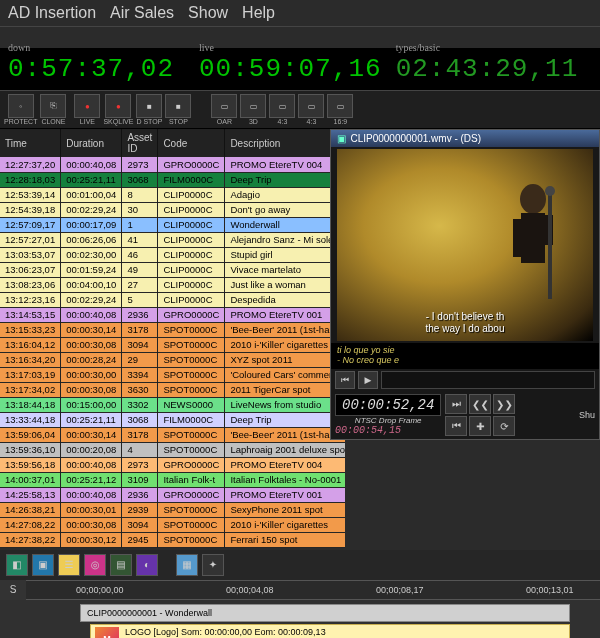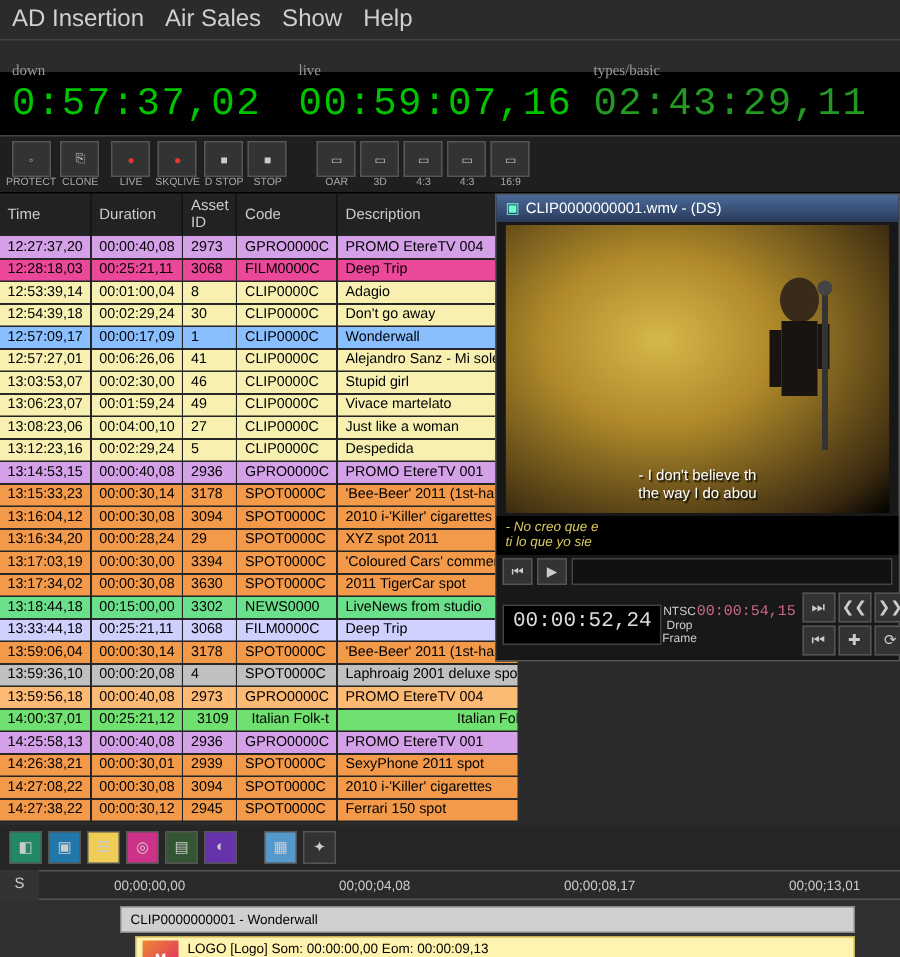--- a/index.html
+++ b/index.html
@@ -132,21 +132,21 @@
           </tr>
         </thead>
       <tbody id="rows">
           <tr style="background: rgb(212, 160, 232);">
             <td class="c1">12:27:37,20</td>
             <td class="c2">00:00:40,08</td>
             <td class="c3">2973</td>
             <td class="c4">GPRO0000C</td>
             <td class="c5">PROMO EtereTV 004</td>
           </tr>
-          <tr style="background: #ec4899; padding-left: 15px;">
+          <tr style="background: #15803d; padding-left: 15px;">
             <td class="c1">12:28:18,03</td>
             <td class="c2">00:25:21,11</td>
             <td class="c3">3068</td>
             <td class="c4">FILM0000C</td>
             <td class="c5">Deep Trip</td>
           </tr>
           <tr style="background: rgb(247, 240, 176);">
             <td class="c1">12:53:39,14</td>
             <td class="c2">00:01:00,04</td>
             <td class="c3">8</td>
@@ -272,21 +272,21 @@
             <td class="c4">SPOT0000C</td>
             <td class="c5">Laphroaig 2001 deluxe spot</td>
           </tr>
           <tr style="background: #fdba74;">
             <td class="c1">13:59:56,18</td>
             <td class="c2">00:00:40,08</td>
             <td class="c3">2973</td>
             <td class="c4">GPRO0000C</td>
             <td class="c5">PROMO EtereTV 004</td>
           </tr>
-          <tr style="background: rgb(112, 224, 112); text-align: right;">
+          <tr style="background: rgb(112, 224, 112);">
             <td class="c1">14:00:37,01</td>
             <td class="c2">00:25:21,12</td>
             <td class="c3">3109</td>
             <td class="c4">Italian Folk-t</td>
             <td class="c5">Italian Folktales - No-0001</td>
           </tr>
           <tr style="background: rgb(212, 160, 232);">
             <td class="c1">14:25:58,13</td>
             <td class="c2">00:00:40,08</td>
             <td class="c3">2936</td>
@@ -331,30 +331,30 @@
         <rect x="20" y="40" width="8" height="38" fill="#1a1410"></rect>
         <rect x="52" y="36" width="8" height="30" fill="#1a1410"></rect>
         <rect x="55" y="10" width="4" height="110" fill="#333"></rect>
         <circle cx="57" cy="12" r="5" fill="#444"></circle>
       </svg>
       <div class="subtitle">
         <span>- I don't believe th</span><br><span>the way I do abou</span>
       </div>
     </div>
     <div style="background:#000;padding:2px 6px 4px 6px;color:#d8c860;font-size:9px;font-style:italic;">
-      <div>- No creo que e</div>
-        <div>ti lo que yo sie</div>
+      <div>ti lo que yo sie</div>
+        <div>- No creo que e</div>
     </div>
     <div class="transport">
       <div class="pbtn">⏮</div>
       <div class="pbtn">▶</div>
       <div class="slider"></div>
     </div>
     <div class="tc-small">
-      <div style="display:flex;flex-direction:row;">
+      <div style="display:flex;flex-direction:column;font-style:italic;">
         <div class="tc-display">00:00:52,24</div>
         <div class="ntsc">NTSC Drop Frame</div>
         <div class="tc-sub">00:00:54,15</div>
       </div>
       <div style="display:grid;grid-template-columns:repeat(3,22px);gap:2px;">
         <div class="cbtn">⏭</div>
         <div class="cbtn">❮❮</div>
         <div class="cbtn">❯❯</div>
         <div class="cbtn">⏮</div>
         <div class="cbtn">✚</div>

